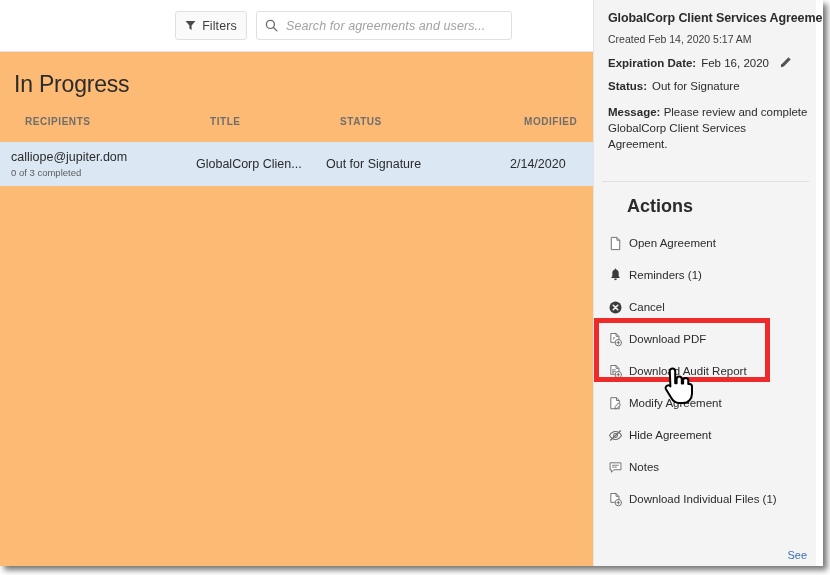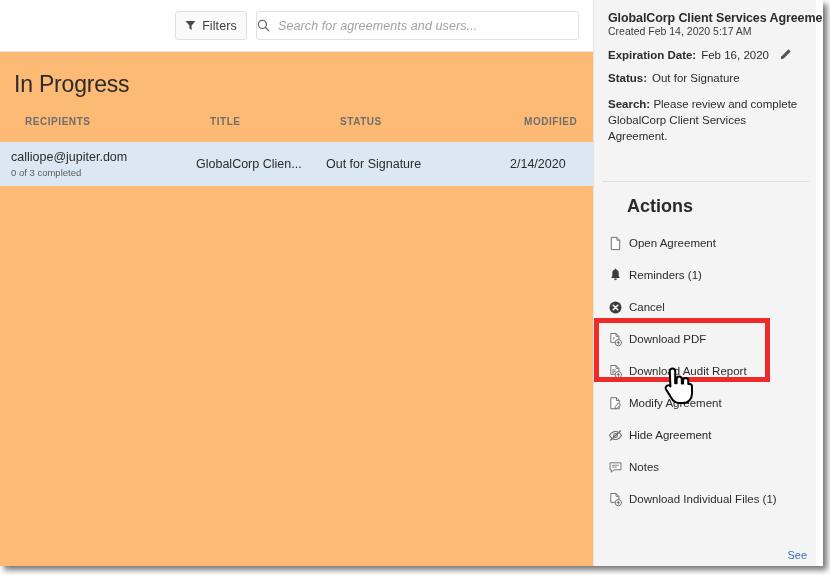--- a/index.html
+++ b/index.html
@@ -67,29 +67,29 @@
   }
   .funnel {
     width: 11px; height: 11px;
     display: block;
   }
 
   #search-box {
     position: absolute;
     left: 256px;
     top: 11px;
-    width: 323px;
+    width: 256px;
     height: 29px;
     background: #ffffff;
     border: 1px solid #e0e0e0;
     border-radius: 3px;
     box-sizing: border-box;
     display: flex;
     align-items: center;
-    padding-left: 0;
+    padding-left: 8px;
     gap: 8px;
     cursor: text;
   }
   #search-box .ph {
     font-size: 12.5px;
     color: #a2a2a2;
     font-style: italic;
     letter-spacing: .1px;
   }
   .magnifier {
@@ -167,21 +167,21 @@
     box-sizing: border-box;
   }
   #doc-title {
     font-size: 12.5px;
     font-weight: bold;
     color: #2b2b2b;
     white-space: nowrap;
     letter-spacing: -.1px;
   }
   #created {
-    margin-top: 0;
+    margin-top: 8px;
     font-size: 10.5px;
     color: #3c3c3c;
   }
   .meta-row {
     margin-top: 11px;
     font-size: 11.5px;
     color: #2b2b2b;
     display: flex;
     align-items: center;
     gap: 5px;
@@ -337,21 +337,21 @@
           </svg>
         </span>
       </div>
 
       <div class="meta-row">
         <span class="k">Status:</span>
         <span>Out for Signature</span>
       </div>
 
       <div id="message-block">
-        <span class="k">Search:</span>
+        <span class="k">Message:</span>
         <span>Please review and complete GlobalCorp Client Services Agreement.</span>
       </div>
     </div>
 
     <div id="panel-divider"></div>
 
     <div id="actions-title">Actions</div>
 
     <div id="actions-list">
 

